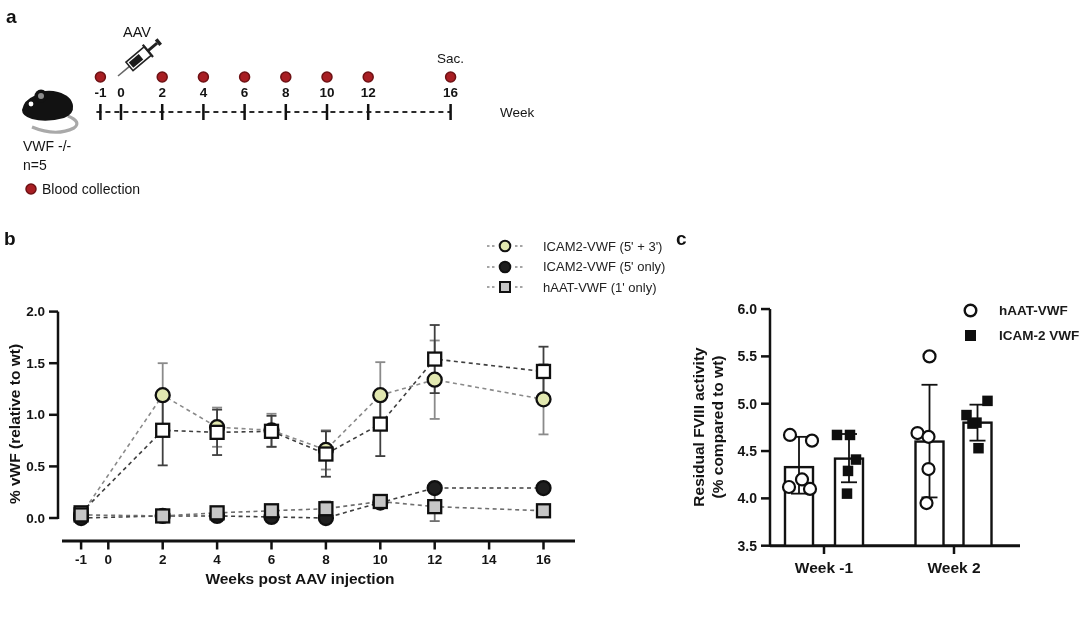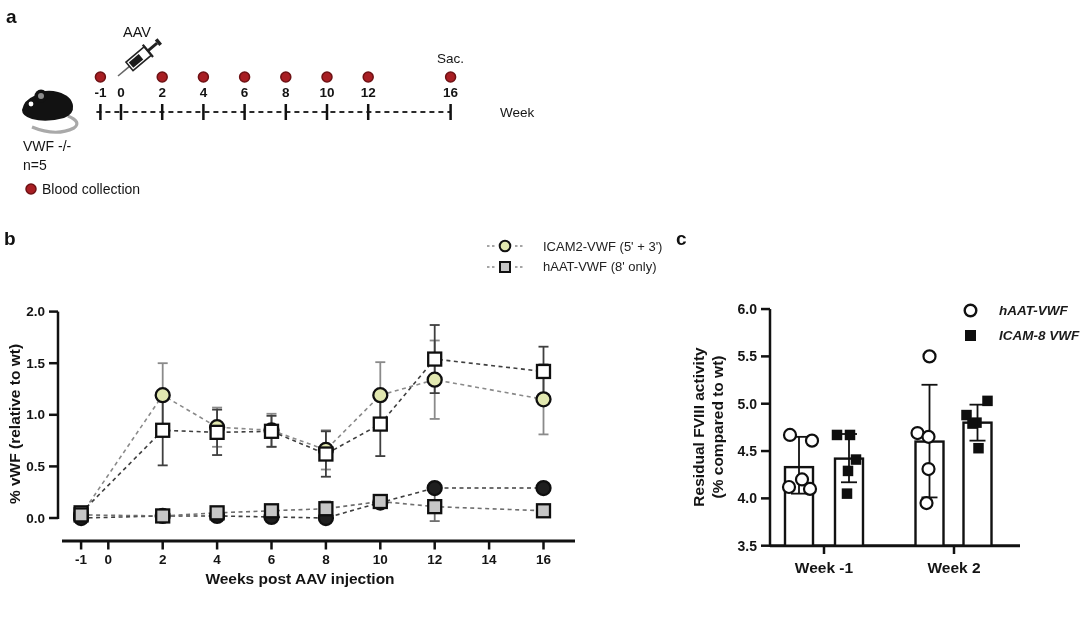--- a/index.html
+++ b/index.html
@@ -4,21 +4,21 @@
 <style>
   html,body{margin:0;padding:0;background:#fff;}
   #fig{position:relative;width:1080px;height:618px;background:#ffffff;overflow:hidden;
        font-family:"Liberation Sans", sans-serif;}
   svg text{font-family:"Liberation Sans", sans-serif;fill:#141414;}
   .panel-label{position:absolute;font-size:19px;font-weight:bold;color:#111;}
   .legend{position:absolute;display:flex;flex-direction:column;}
   .legend-row{display:flex;align-items:center;gap:20px;}
   #legend-b .legend-row{height:20.5px;}
   #legend-b .legend-label{font-size:13px;color:#222;white-space:nowrap;}
-  #legend-c .legend-row{height:25px;font-style:italic;}
+  #legend-c .legend-row{height:25px;}
   #legend-c .legend-label{font-size:13.5px;font-weight:600;color:#1a1a1a;white-space:nowrap;}
 </style>
 </head>
 <body>
 
 <div id="fig">
 
   <div class="panel-label" style="left:6px;top:6px;">a</div>
   <div class="panel-label" style="left:4px;top:228px;">b</div>
   <div class="panel-label" style="left:676px;top:228px;">c</div>
@@ -333,36 +333,44 @@
       <svg width="36" height="16">
         <line x1="0" y1="8" x2="8" y2="8" stroke="#888" stroke-width="1.6" stroke-dasharray="2.5,2.5"></line>
         <circle cx="18" cy="8" r="5.3" stroke="#111" stroke-width="2" fill="#e2e8b0"></circle>
         <line x1="28" y1="8" x2="36" y2="8" stroke="#888" stroke-width="1.6" stroke-dasharray="2.5,2.5"></line>
       </svg>
       <span class="legend-label">ICAM2-VWF (5' + 3')</span>
     </div>
     <div class="legend-row">
       <svg width="36" height="16">
         <line x1="0" y1="8" x2="8" y2="8" stroke="#888" stroke-width="1.6" stroke-dasharray="2.5,2.5"></line>
+        <circle cx="18" cy="8" r="5.3" stroke="#111" stroke-width="2" fill="#1f1f1f"></circle>
+        <line x1="28" y1="8" x2="36" y2="8" stroke="#888" stroke-width="1.6" stroke-dasharray="2.5,2.5"></line>
+      </svg>
+      <span class="legend-label">ICAM2-VWF (5' only)</span>
+    </div>
+    <div class="legend-row">
+      <svg width="36" height="16">
+        <line x1="0" y1="8" x2="8" y2="8" stroke="#888" stroke-width="1.6" stroke-dasharray="2.5,2.5"></line>
         <rect x="13" y="3" width="10" height="10" stroke="#111" stroke-width="2" fill="#c6c6c6"></rect>
         <line x1="28" y1="8" x2="36" y2="8" stroke="#888" stroke-width="1.6" stroke-dasharray="2.5,2.5"></line>
       </svg>
-      <span class="legend-label">hAAT-VWF (8' only)</span>
+      <span class="legend-label">hAAT-VWF (1' only)</span>
     </div>
   </div>
 
   
   <div id="legend-c" class="legend" style="left:962px;top:298px;">
     <div class="legend-row">
       <svg width="17" height="17">
         <circle cx="8.5" cy="8.5" r="5.8" stroke="#111" stroke-width="2.4" fill="#ffffff"></circle>
       </svg>
       <span class="legend-label">hAAT-VWF</span>
     </div>
     <div class="legend-row">
       <svg width="17" height="17">
         <rect x="3" y="3" width="11" height="11" fill="#0e0e0e"></rect>
       </svg>
-      <span class="legend-label">ICAM-8 VWF</span>
+      <span class="legend-label">ICAM-2 VWF</span>
     </div>
   </div>
 
 </div>
 
 </body></html>

